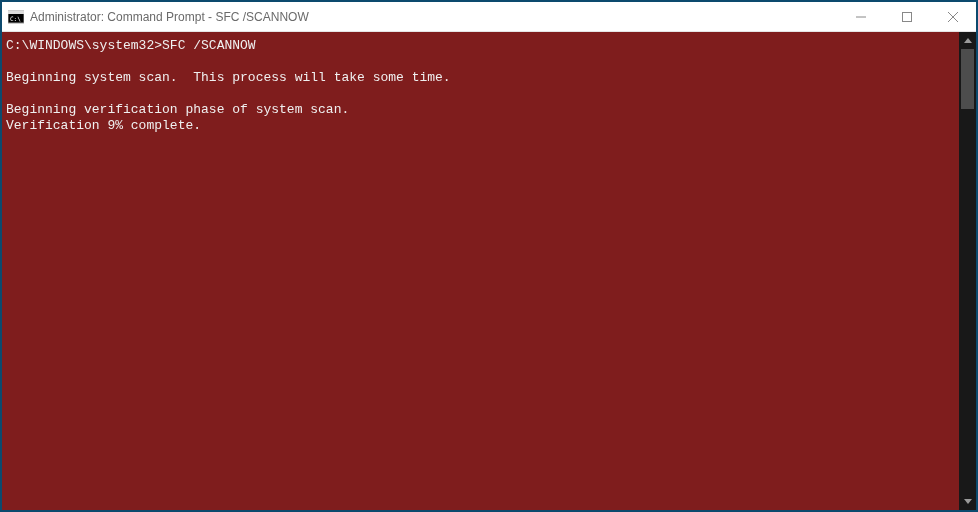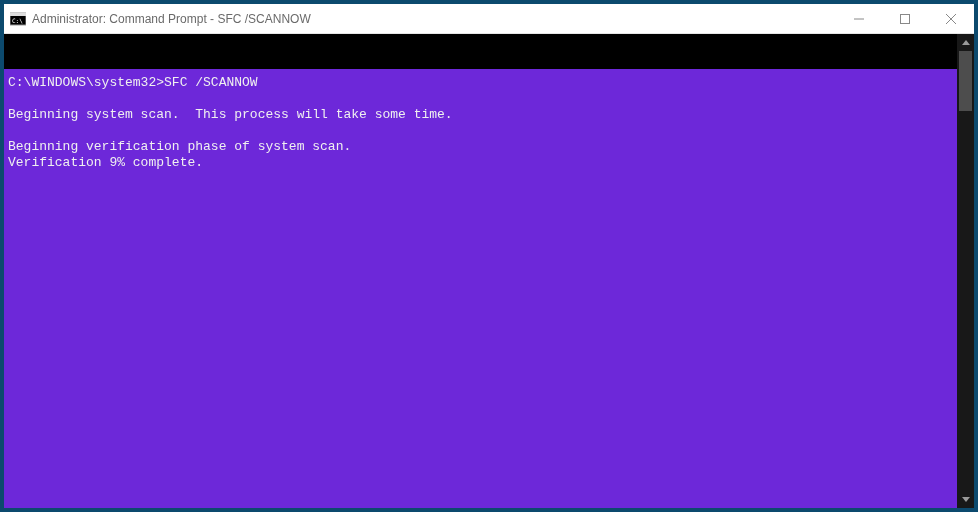--- a/index.html
+++ b/index.html
@@ -10,21 +10,21 @@
     body {
       font-family: "Segoe UI", Tahoma, sans-serif;
       background: #fff;
       width: 978px;
       height: 512px;
       overflow: hidden;
     }
     .window {
       width: 978px;
       height: 512px;
-      border: 4px solid #0c4a6e;
+      border: 2px solid #0c4a6e;
       display: flex;
       flex-direction: column;
       background: #fff;
     }
     .titlebar {
       height: 30px;
       background: #fff;
       display: flex;
       align-items: center;
       padding: 0 0 0 6px;
@@ -62,29 +62,28 @@
       color: #888;
     }
     .content-area {
       flex: 1;
       display: flex;
       background: #000;
       min-height: 0;
     }
     .terminal {
       flex: 1;
-      background: #6d28d9;
+      background: #7f1d1d;
       color: #f0f0f0;
       font-family: Consolas, "Courier New", monospace;
       font-size: 13px;
       line-height: 16px;
       padding: 6px 4px;
       white-space: pre;
       overflow: hidden;
-      margin-top: 35px;
     }
     .scrollbar {
       width: 17px;
       background: #181818;
       display: flex;
       flex-direction: column;
       align-items: center;
       flex-shrink: 0;
     }
     .scroll-arrow {

